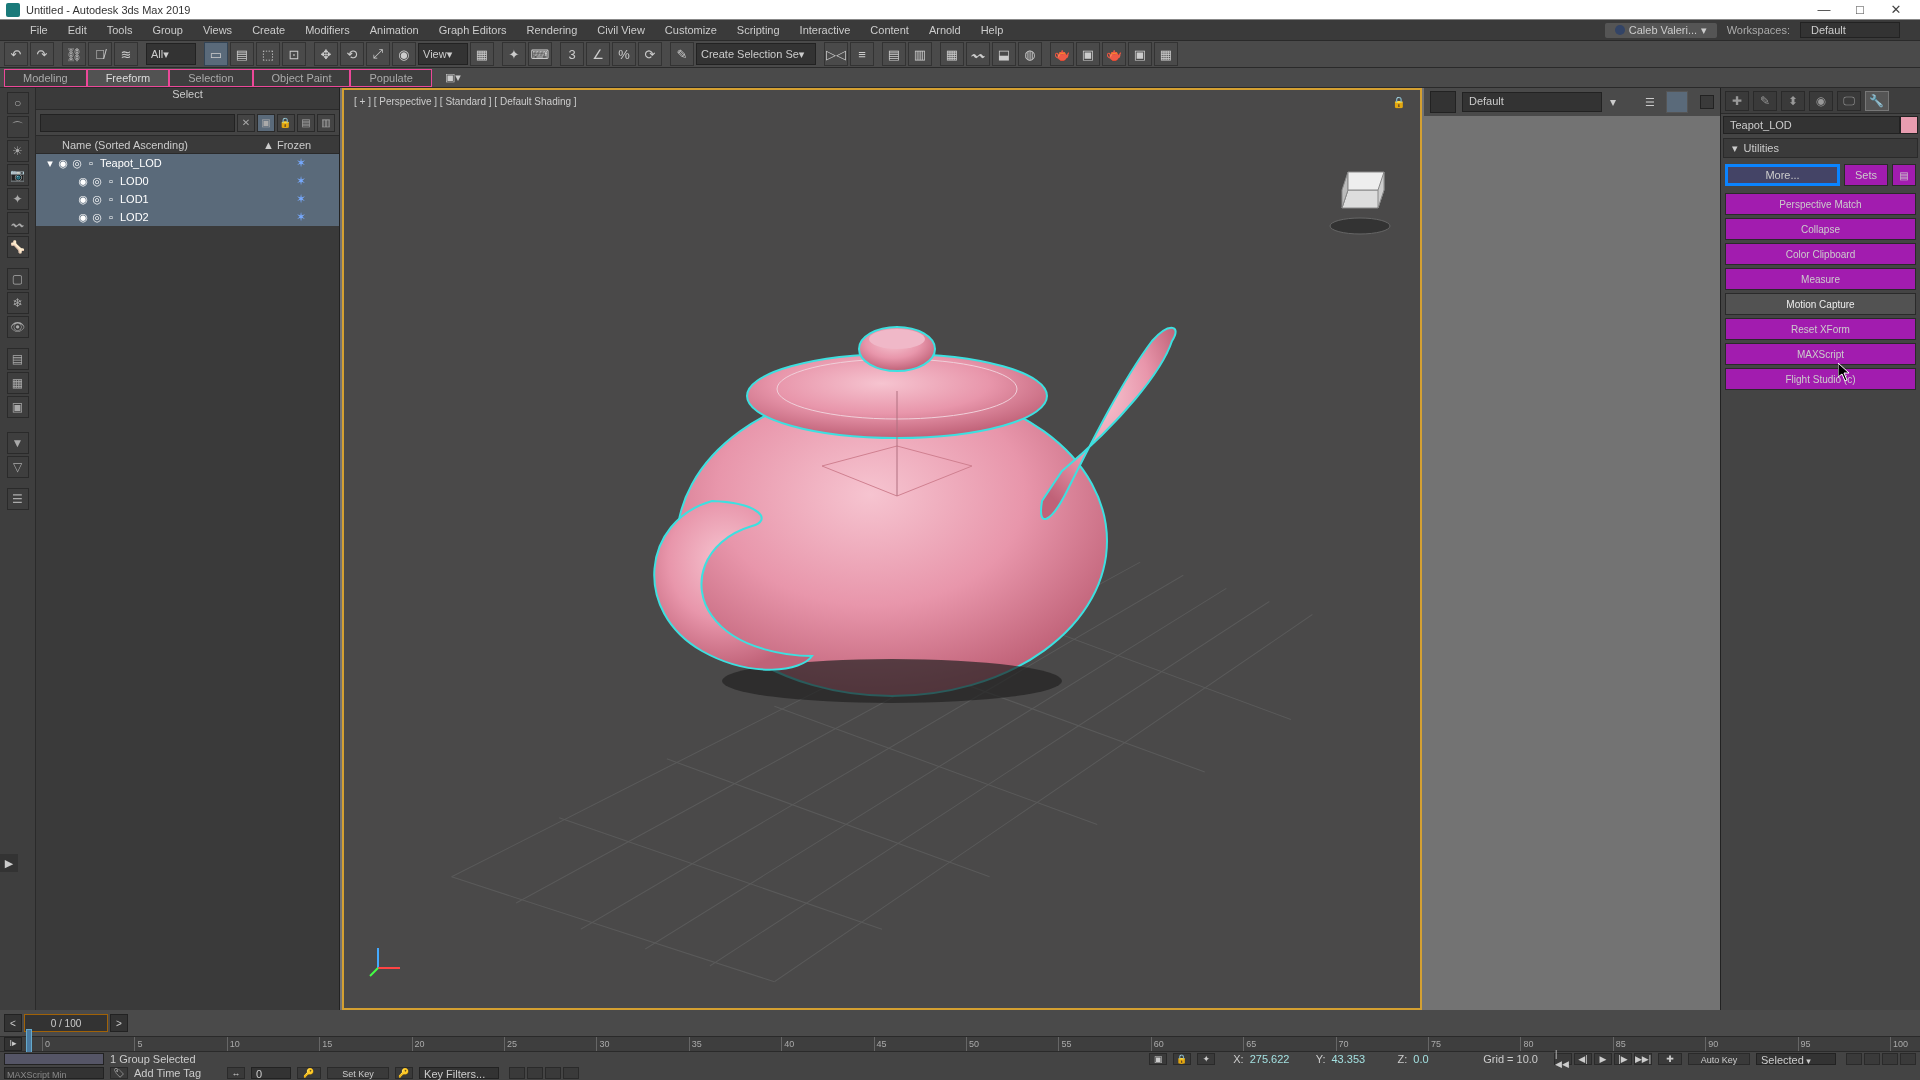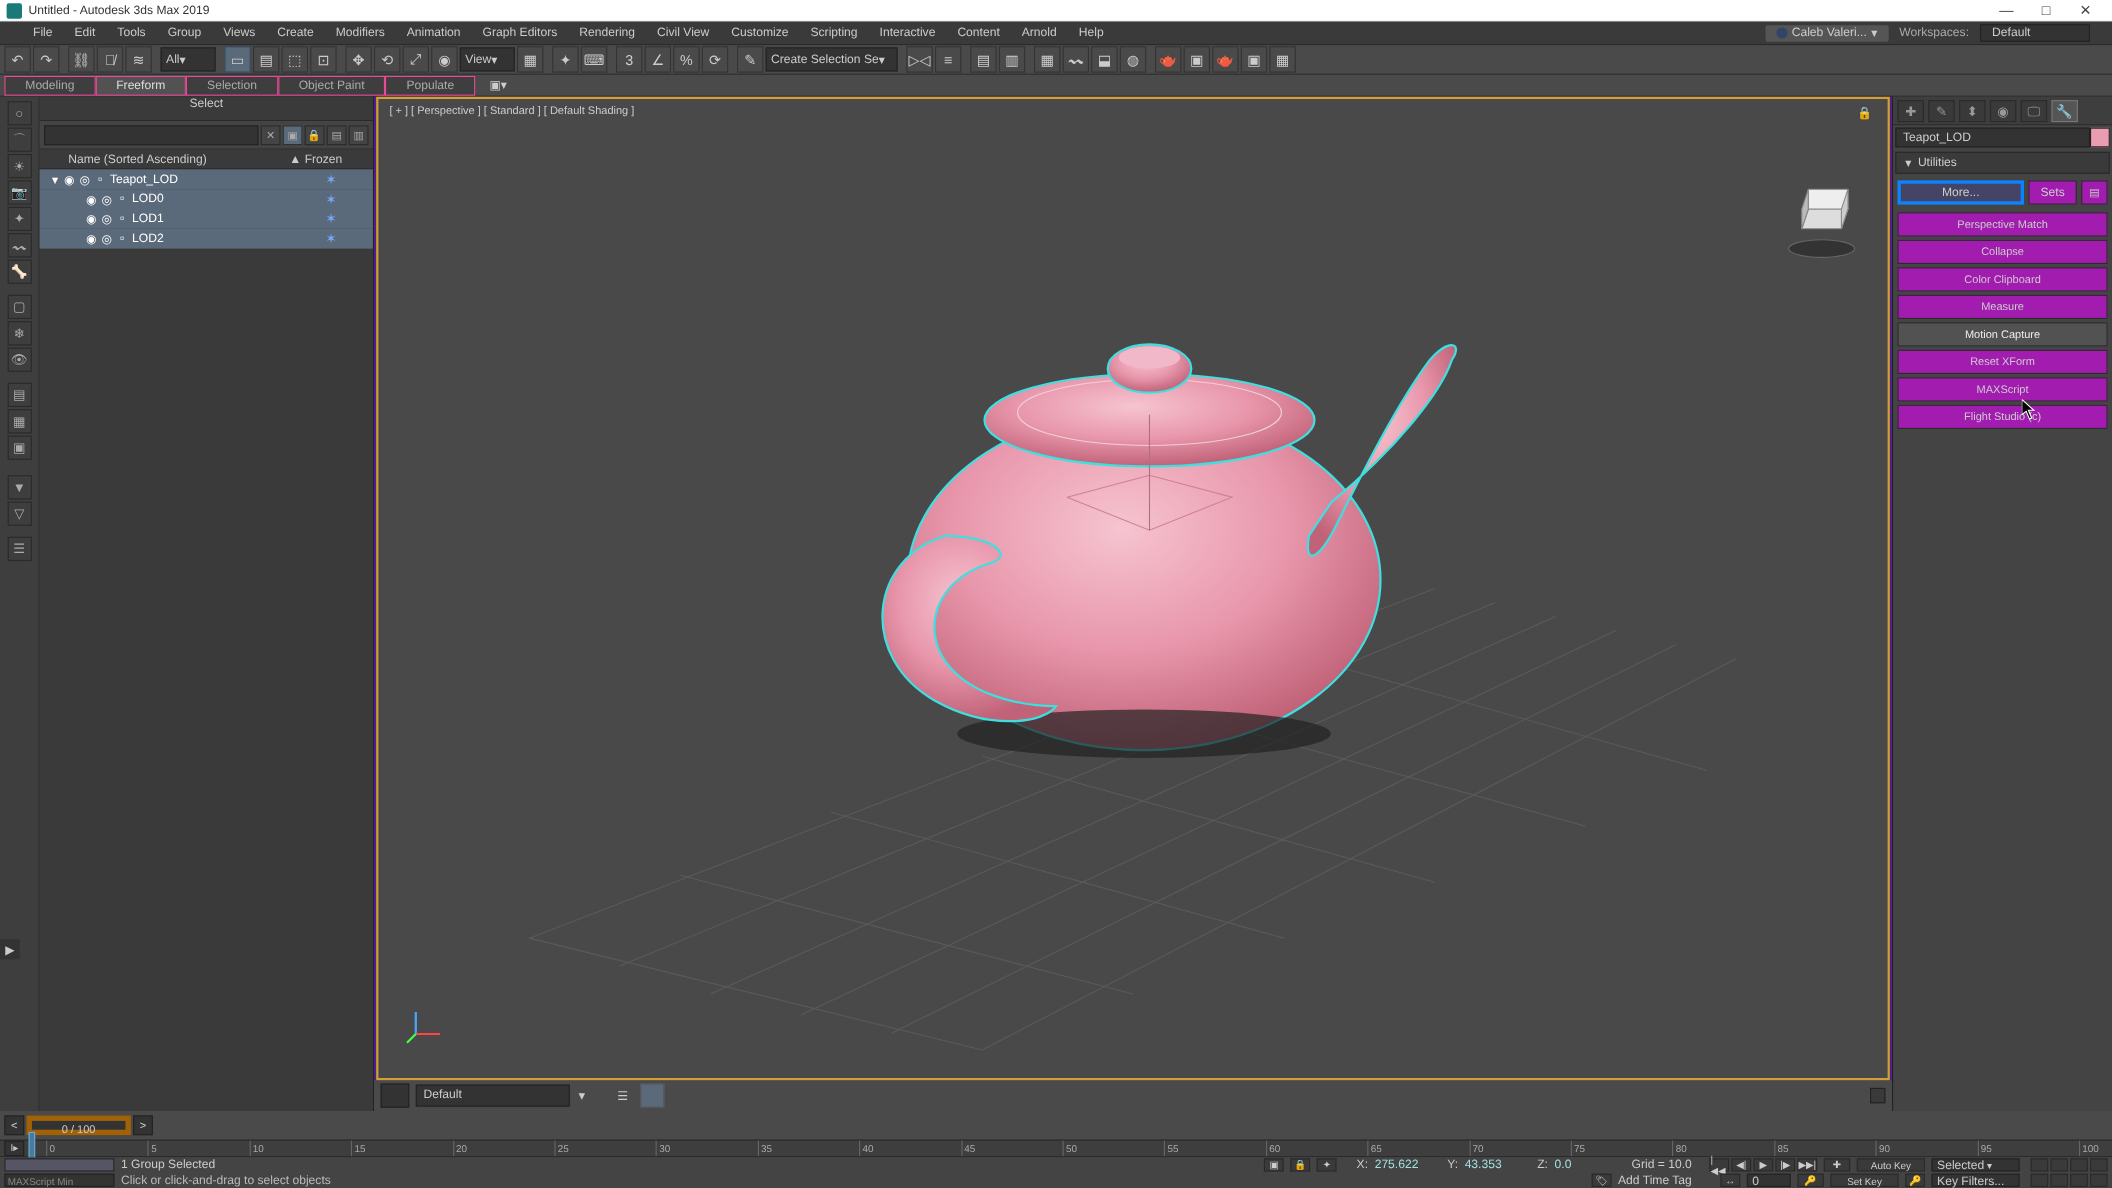--- a/index.html
+++ b/index.html
@@ -53,21 +53,21 @@
 .sp-row.sel { background:#5a6a7a; color:#fff;}
 .sp-row .indent { display:inline-block; }
 .sp-row .eye { width:14px; text-align:center;}
 .sp-row .chk { width:14px; text-align:center;}
 .sp-row .tw { width:12px; text-align:center;}
 .sp-row .ico { width:14px; text-align:center;}
 .sp-row .nm { flex:1; padding-left:2px;}
 .sp-row .froz { width:76px; text-align:center; color:#7af; font-size:12px;}
 
 
-.viewport-wrap { flex:1; background:#4c1d95; display:flex; flex-direction:column; }
+.viewport-wrap { flex:1; background:#737373; display:flex; }
 .viewport { flex:1; background:#4a4949; margin:0 2px; border:2px solid #d4a031; position:relative; overflow:hidden;}
 .vp-label { position:absolute; top:6px; left:10px; color:#ccc; font-size:10px; z-index:10;}
 .vp-lock { position:absolute; top:6px; right:14px; color:#aaa; font-size:11px; z-index:10;}
 .vp-cube { position:absolute; top:70px; right:20px; width:80px;height:80px; z-index:10;}
 .grid-svg { position:absolute; inset:0; width:100%; height:100%; }
 .teapot-svg { position:absolute; left:50%; top:48%; transform:translate(-50%,-58%); }
 .axis-giz { position:absolute; bottom:30px; left:24px; width:40px;height:40px;}
 .seltoggle { height:18px; width:18px; background:#333; color:#ccc; margin:2px 0 0 2px; display:flex;align-items:center;justify-content:center; position:absolute; left:-2px; top:764px;}
 
 
@@ -93,21 +93,21 @@
 .btn { height:22px; background:#a21caf; border:1px solid #2a2a2a; color:#ccc; display:flex;align-items:center;justify-content:center; font-size:10px;}
 .btn.more { flex:1; border:3px solid #0a84ff; background:#446;}
 .btn.sets { flex:0 0 44px;}
 .btn.icon { flex:0 0 24px;}
 .btn.full { width:100%;}
 .btn.hover { background:#525252; color:#eee;}
 
 
 .timeslider { position:absolute; left:0; right:0; bottom:44px; height:26px; background:#4a4a4a; display:flex; align-items:center; padding:0 4px;}
 .timeslider .tsbtn { width:18px;height:18px; background:#333; border:1px solid #222; color:#ccc; display:flex;align-items:center;justify-content:center; font-size:10px;}
-.timeslider .tslabel { width:95px;height:18px; background:#333;border:5px solid #a16207;color:#ccc;text-align:center;font-size:10px;line-height:18px;margin:0 2px;}
+.timeslider .tslabel { width:84px;height:18px; background:#333;border:1px solid #a16207;color:#ccc;text-align:center;font-size:10px;line-height:18px;margin:0 2px;}
 .timeslider .track { flex:1; height:14px; margin:0 6px; position:relative;}
 
 
 .timeruler { position:absolute; left:0; right:0; bottom:28px; height:16px; background:#3e3e3e; border-top:1px solid #2a2a2a; border-bottom:1px solid #2a2a2a;}
 .timeruler .mark { position:absolute; top:0; color:#aaa; font-size:9px; padding-top:2px; border-left:1px solid #666; height:100%; padding-left:2px;}
 
 
 .statusbar { position:absolute; left:0; right:0; bottom:0; height:28px; background:#444; display:flex; flex-direction:column;}
 .status-row { height:14px; display:flex; align-items:center; gap:6px; padding:0 4px; color:#ccc; font-size:10px;}
 .status-row .msbox { width:100px; height:12px; background:#333; border:1px solid #222;}
@@ -488,21 +488,20 @@
     <div class="drop"><span>Selected</span> ▾</div>
     <div class="endicons">
       <div class="ei"></div>
       <div class="ei"></div>
       <div class="ei"></div>
       <div class="ei"></div>
     </div>
   </div>
   <div class="status-row">
     <div class="msbox"><span style="font-size:9px;color:#888;padding-left:2px">MAXScript Min</span></div>
-    <span class="hint">Click or click-and-drag to select objects</span>
     <div class="pb">🏷</div>
     <span style="padding-right:20px">Add Time Tag</span>
     <div class="pb">↔</div>
     <div class="drop" style="width:40px"><span>0</span></div>
     <div class="pb" style="width:24px">🔑</div>
     <div class="auto">Set Key</div>
     <div class="pb">🔑</div>
     <div class="drop" style="width:80px"><span>Key Filters...</span></div>
     <div class="endicons">
       <div class="ei"></div>

